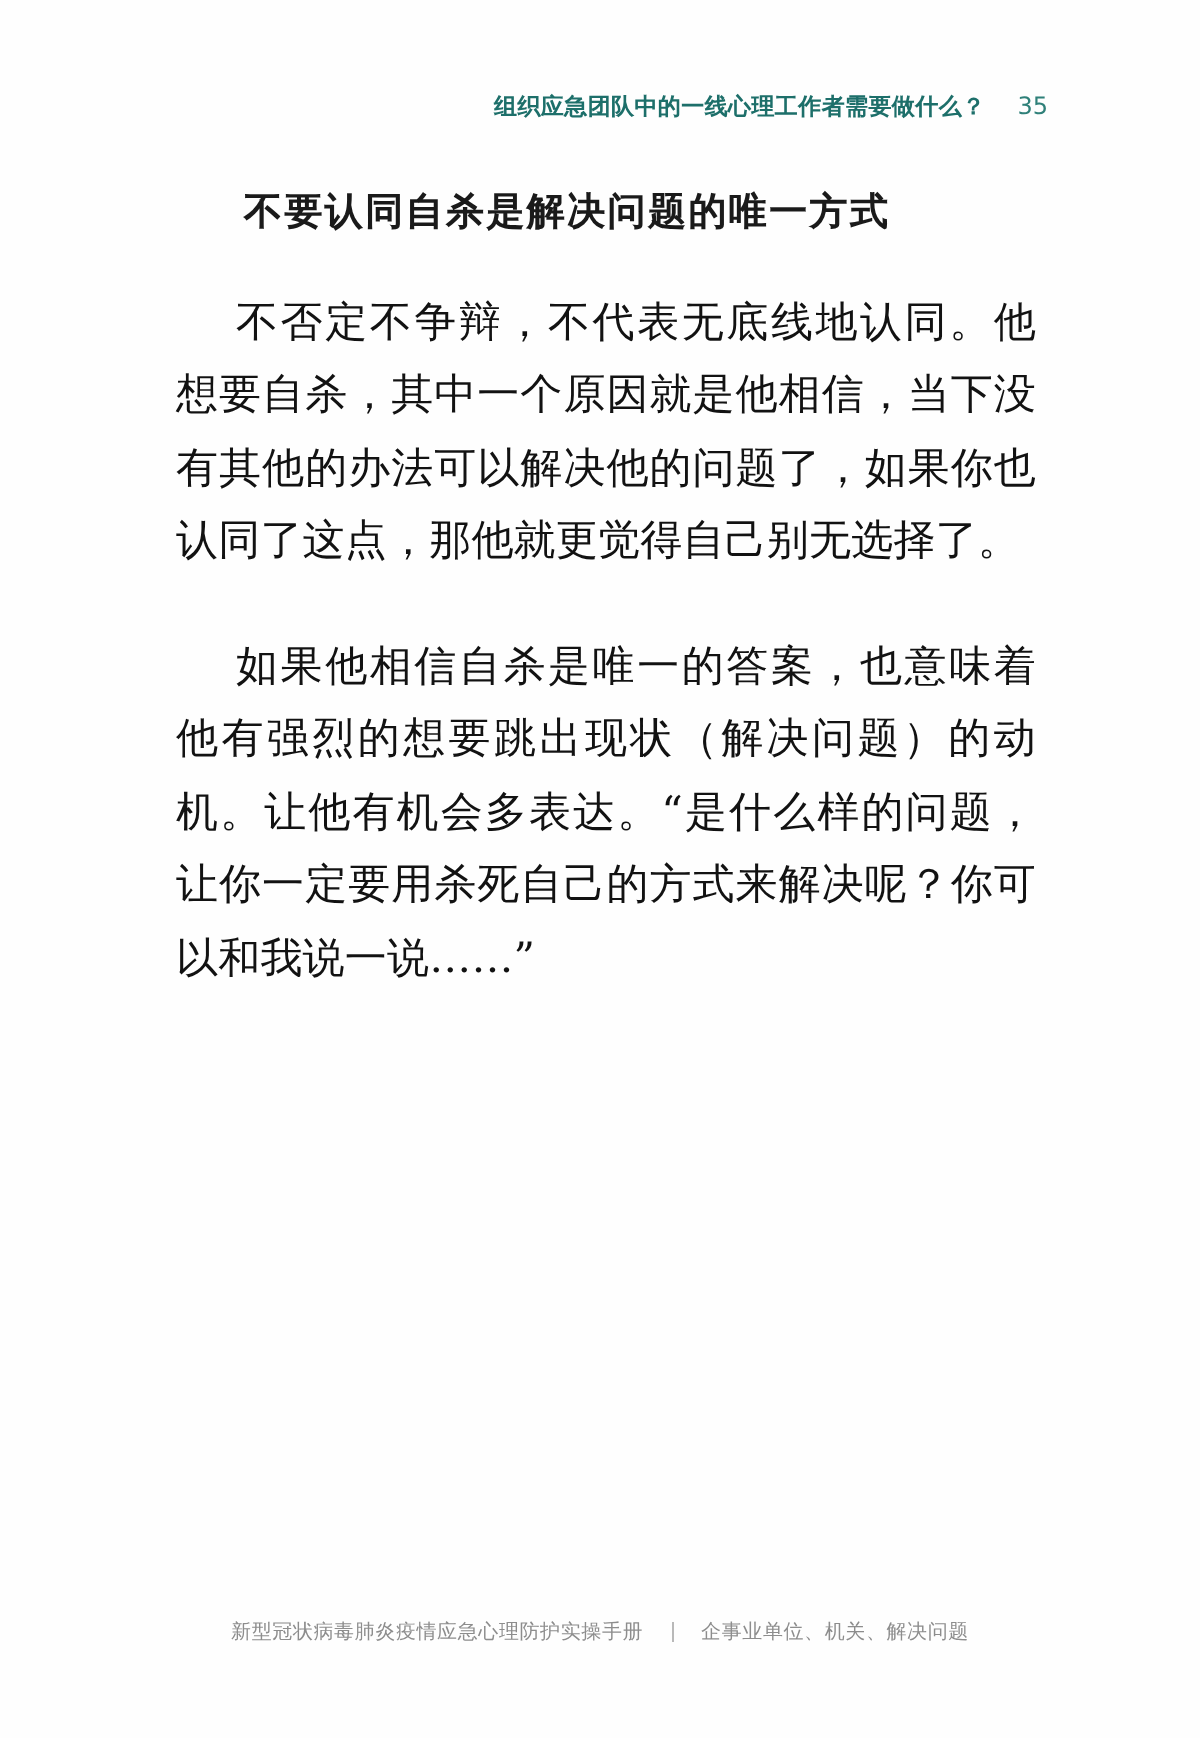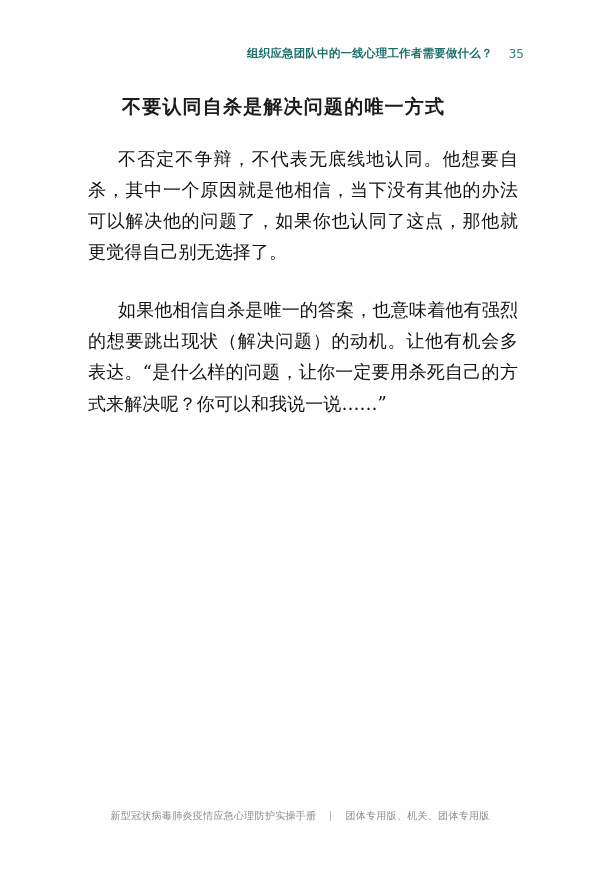--- a/index.html
+++ b/index.html
@@ -24,21 +24,21 @@
   }
 
   
   .header {
     position: absolute;
     top: 46px;
     left: 0;
     width: 600px;
     display: flex;
     justify-content: flex-end;
-    align-items: center;
+    align-items: flex-start;
     padding-right: 76px;
     box-sizing: border-box;
   }
   .header-title {
     font-family: "DejaVu Sans", sans-serif;
     font-size: 11.5px;
     font-weight: bold;
     color: #1d6f6a;
     letter-spacing: 0.2px;
     white-space: nowrap;
@@ -63,21 +63,21 @@
     font-family: "DejaVu Serif", serif;
     font-size: 19px;
     color: #1a1a1a;
     letter-spacing: 1.2px;
     margin: 0 0 22px 34px;
     line-height: 1.5;
   }
 
   .para {
     font-family: "DejaVu Serif", serif;
-    font-size: 18px;
+    font-size: 21px;
     color: #121212;
     line-height: 1.74;
     margin: 0 0 6px 0;
     text-indent: 30px;
     letter-spacing: 0.1px;
     text-align: justify;
   }
   .para.second {
     margin-top: 26px;
   }
@@ -125,17 +125,17 @@
 
     <p class="para">不否定不争辩，不代表无底线地认同。他想要自杀，其中一个原因就是他相信，当下没有其他的办法可以解决他的问题了，如果你也认同了这点，那他就更觉得自己别无选择了。</p>
 
     <p class="para second">如果他相信自杀是唯一的答案，也意味着他有强烈的想要跳出现状（解决问题）的动机。让他有机会多表达。“是什么样的问题，让你一定要用杀死自己的方式来解决呢？你可以和我说一说……”</p>
   </div>
 
   <div class="footer">
     <div class="footer-inner">
       <span class="footer-text">新型冠状病毒肺炎疫情应急心理防护实操手册</span>
       <span class="footer-sep"></span>
-      <span class="footer-text">团体专用版、机关、团体专用版</span>
+      <span class="footer-text">企事业单位、机关、解决问题</span>
     </div>
   </div>
 
 </div>
 
 </body></html>

